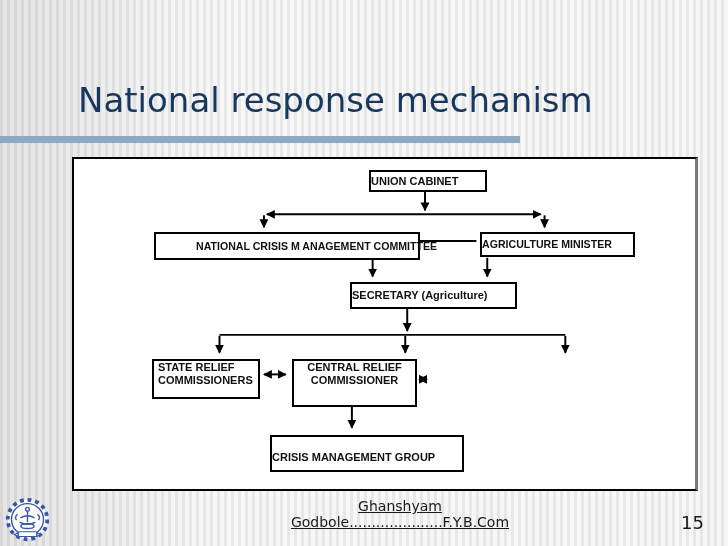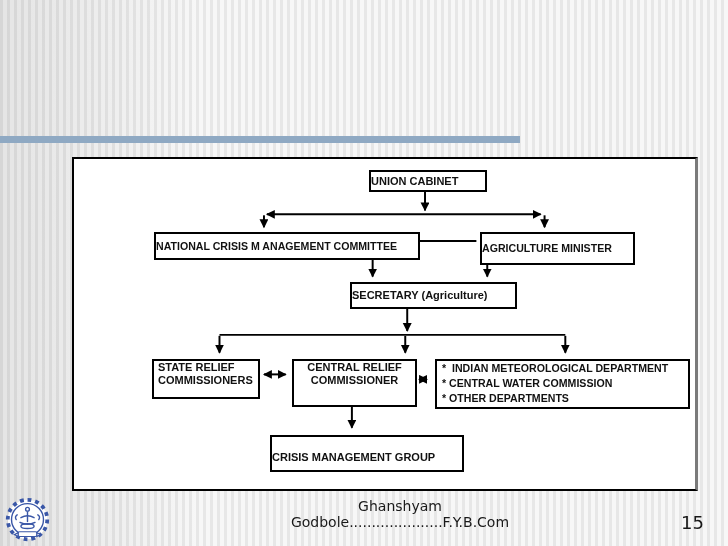--- a/index.html
+++ b/index.html
@@ -27,45 +27,46 @@
   .panel svg.connectors{position:absolute;left:0;top:0;width:100%;height:100%;}
   .node{
     position:absolute;background:#fff;border:2px solid #000;box-sizing:border-box;
     display:flex;align-items:center;justify-content:flex-start;text-align:center;
     font-weight:bold;font-size:11px;color:#111;line-height:13px;white-space:nowrap;
   }
   .node.left{justify-content:flex-start;text-align:left;}
   .node.col{flex-direction:column;align-items:center;}
   .node.col.left{align-items:flex-start;}
   .n-union{left:295px;top:11px;width:118px;height:22px;}
-  .n-ncmc{left:80px;top:73px;width:266px;height:28px;font-size:10.6px;}
-  .n-agri{left:406px;top:73px;width:155px;height:33px;font-size:10.6px;}
+  .n-ncmc{left:80px;top:73px;width:266px;height:28px;font-size:10.6px;padding-left:40px;}
+  .n-agri{left:406px;top:73px;width:155px;height:25px;font-size:10.6px;}
   .n-secy{left:268px;top:123px;width:167px;height:27px;margin-left:8px;}
   .n-state{left:78px;top:200px;width:108px;height:40px;padding-left:4px;}
   .n-central{left:218px;top:200px;width:125px;height:48px;}
   .n-depts{left:361px;top:200px;width:255px;height:50px;padding-left:5px;font-size:10.6px;line-height:15px;}
   .n-crisis{left:196px;top:276px;width:194px;height:37px;padding-left:0;padding-top:8px;}
   .dept-line{white-space:pre;}
   .footer{
     position:absolute;left:150px;top:498px;width:500px;text-align:center;
     font-family:"DejaVu Sans","Liberation Sans",sans-serif;
-    font-size:14px;line-height:16px;color:#1a1a1a;
+    font-size:14px;line-height:16px;color:#1a1a1a;text-decoration:underline;
   }
   .page-number{
     position:absolute;right:24px;top:512px;
     font-family:"DejaVu Sans","Liberation Sans",sans-serif;
     font-size:18px;color:#1a1a1a;
   }
   .emblem{position:absolute;left:4px;top:497px;width:47px;height:47px;}
 </style>
 </head>
 <body>
 
 <div class="slide">
 
+  <div class="title">National response mechanism</div>
   <div class="title-rule"></div>
 
   <div class="panel">
 
     <svg class="connectors" viewBox="0 0 626 334" xmlns="http://www.w3.org/2000/svg">
       <defs>
         <marker id="arr" markerUnits="userSpaceOnUse" markerWidth="10" markerHeight="10" refX="8" refY="4.5" orient="auto">
           <path d="M0,0 L9,4.5 L0,9 z" fill="#000"></path>
         </marker>
         <marker id="arrS" markerUnits="userSpaceOnUse" markerWidth="10" markerHeight="10" refX="8" refY="4.5" orient="auto-start-reverse">
@@ -119,25 +120,20 @@
     <div class="node col left n-state">
       <span>STATE RELIEF</span>
       <span>COMMISSIONERS</span>
     </div>
 
     <div class="node col n-central">
       <span>CENTRAL RELIEF</span>
       <span>COMMISSIONER</span>
     </div>
 
-    <div class="node col left n-depts">
-      <span class="dept-line">*  INDIAN METEOROLOGICAL DEPARTMENT</span>
-      <span class="dept-line">* CENTRAL WATER COMMISSION</span>
-      <span class="dept-line">* OTHER DEPARTMENTS</span>
-    </div>
 
     <div class="node left n-crisis">
       <span>CRISIS MANAGEMENT GROUP</span>
     </div>
 
   </div>
 
   <div class="footer">
     <div>Ghanshyam</div>
     <div>Godbole.....................F.Y.B.Com</div>

